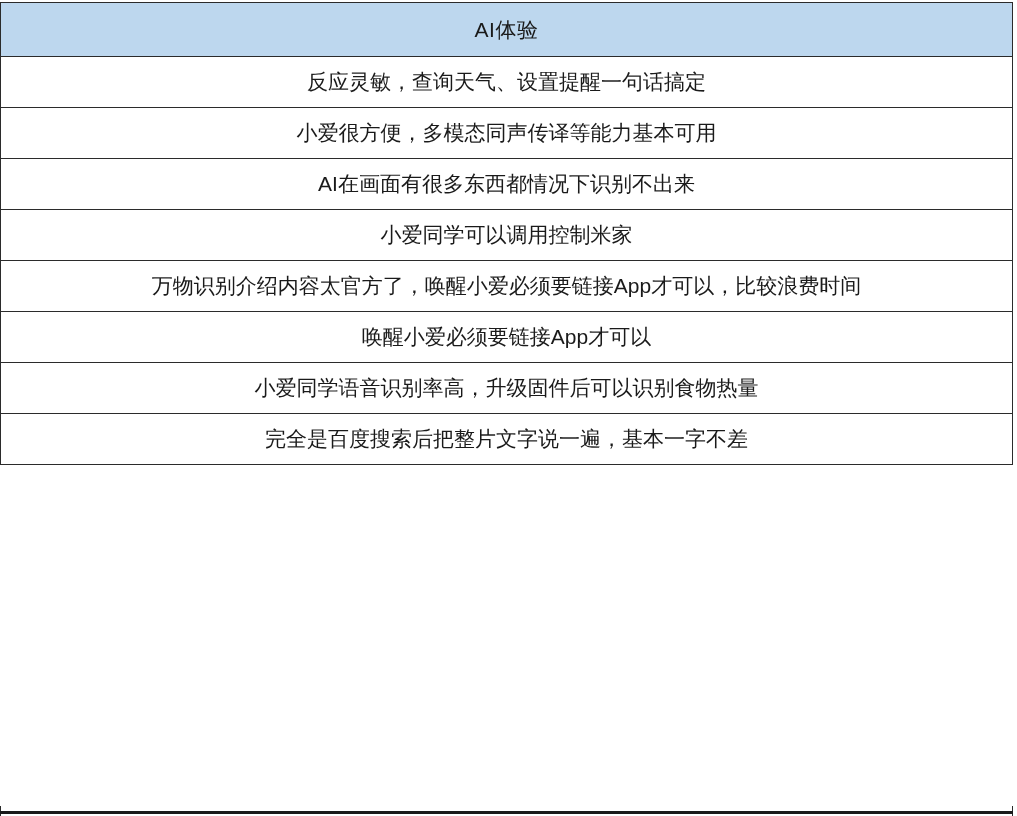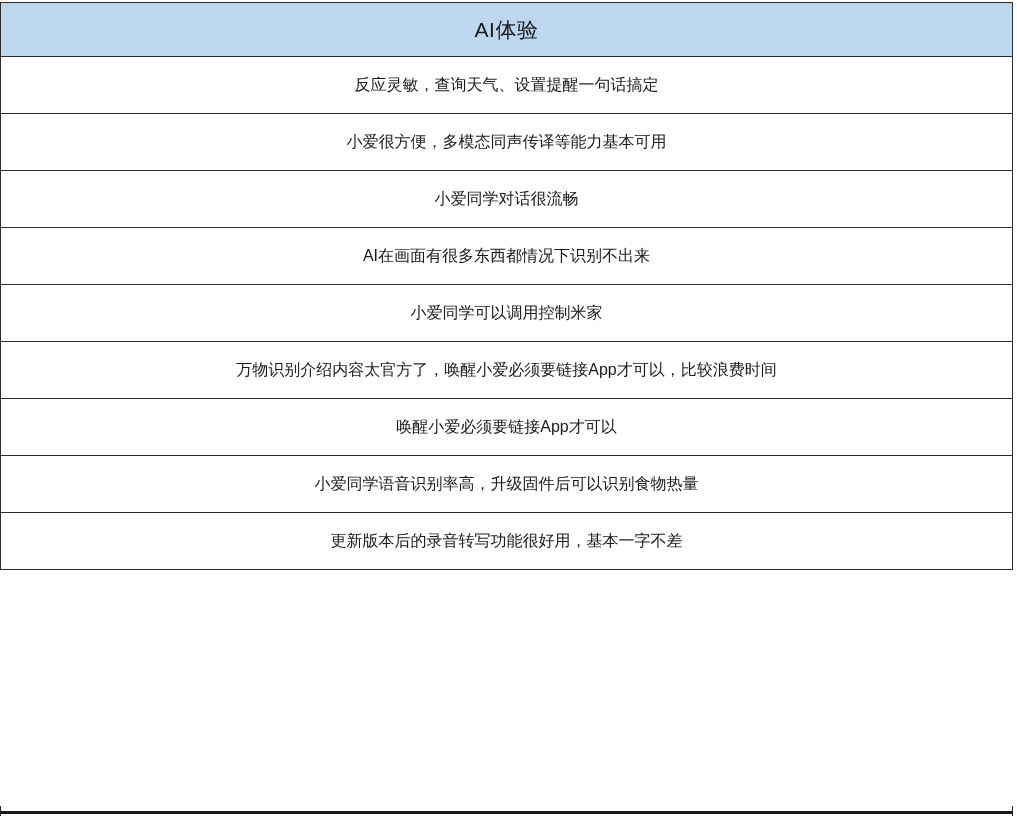--- a/index.html
+++ b/index.html
@@ -31,27 +31,27 @@
     background: #bdd7ee;
     border-bottom: 1px solid #2b2b2b;
     display: flex;
     align-items: center;
     justify-content: center;
     font-size: 21px;
     color: #1a1a1a;
     letter-spacing: 0.5px;
   }
   .row {
-    height: 57px;
+    height: 51px;
     background: #ffffff;
     border-bottom: 1px solid #2b2b2b;
     display: flex;
     align-items: center;
     justify-content: center;
-    font-size: 16px;
+    font-size: 21px;
     color: #1a1a1a;
     text-align: center;
     padding: 0 10px;
     box-sizing: border-box;
     white-space: nowrap;
     overflow: hidden;
   }
   .next-section-stub {
     position: absolute;
     left: 0;
@@ -87,24 +87,23 @@
 
 <div class="canvas">
   <div class="corner-mark"></div>
 
   <div class="feedback-table">
     <div class="header-row">
       <span>AI体验</span>
     </div>
     <div class="row">反应灵敏，查询天气、设置提醒一句话搞定</div>
     <div class="row">小爱很方便，多模态同声传译等能力基本可用</div>
-    <div class="row">小爱同学对话很流畅</div>
     <div class="row">AI在画面有很多东西都情况下识别不出来</div>
     <div class="row">小爱同学可以调用控制米家</div>
     <div class="row">万物识别介绍内容太官方了，唤醒小爱必须要链接App才可以，比较浪费时间</div>
     <div class="row">唤醒小爱必须要链接App才可以</div>
     <div class="row">小爱同学语音识别率高，升级固件后可以识别食物热量</div>
-    <div class="row">更新版本后的录音转写功能很好用，基本一字不差</div>
+    <div class="row">完全是百度搜索后把整片文字说一遍，基本一字不差</div>
   </div>
 
   <div class="next-section-stub"></div>
   <div class="next-section-top-border"></div>
 </div>
 
 </body></html>

